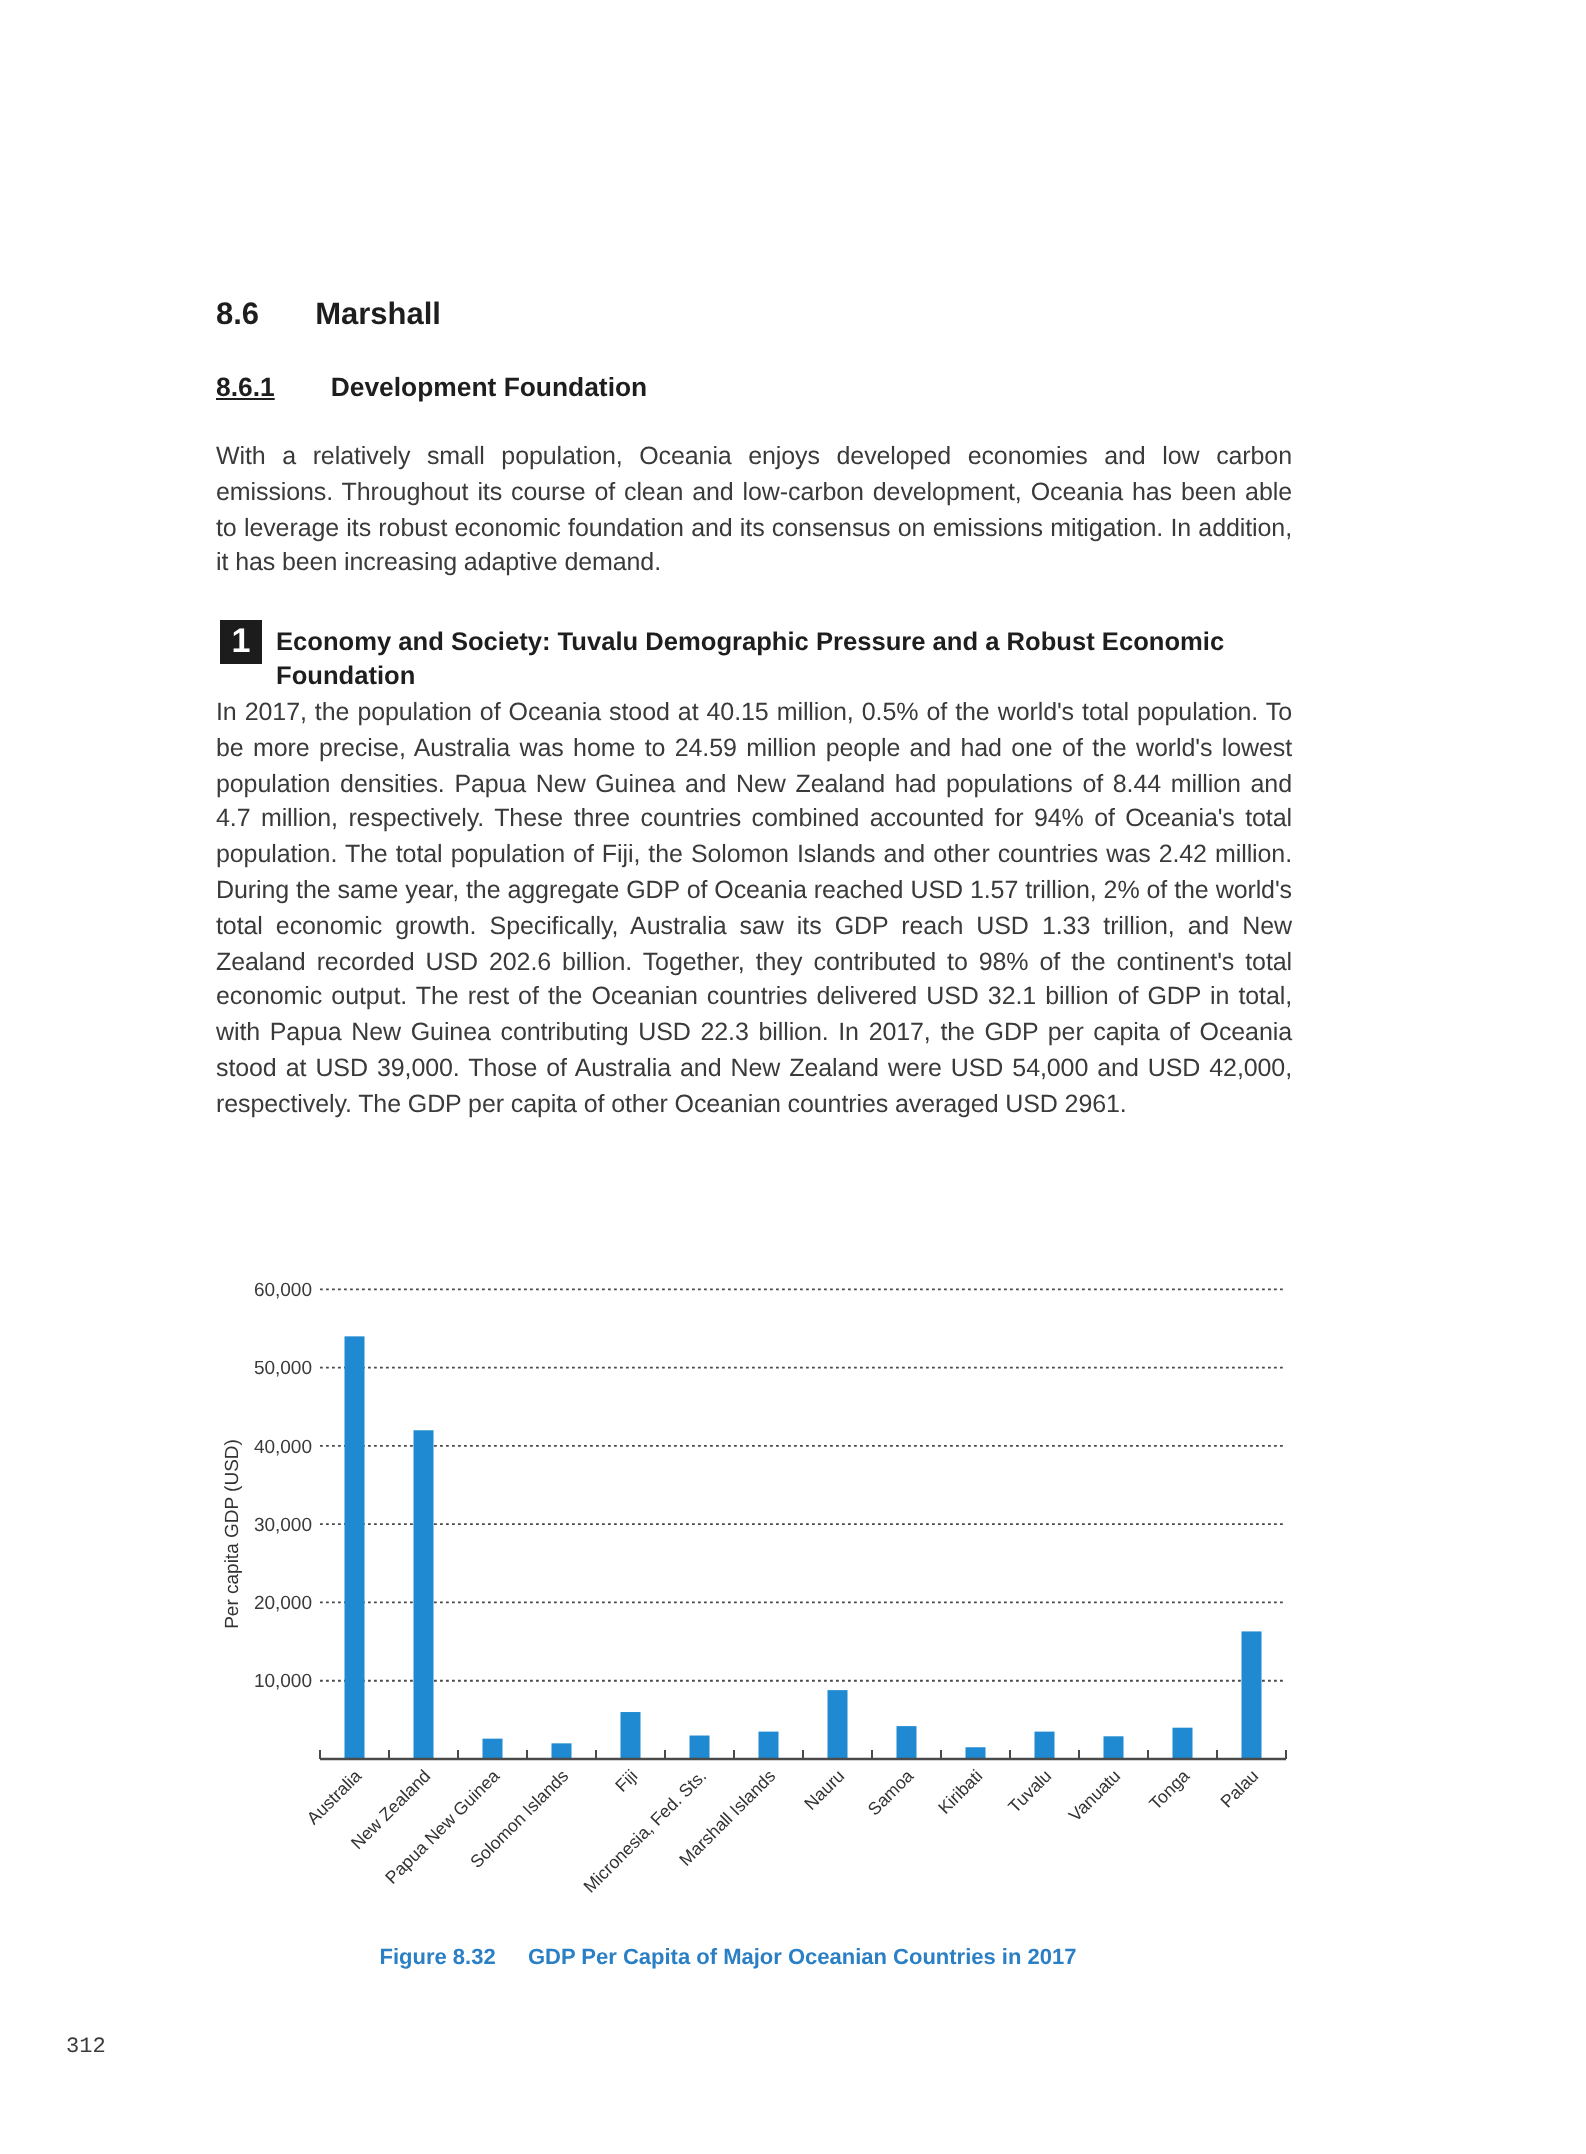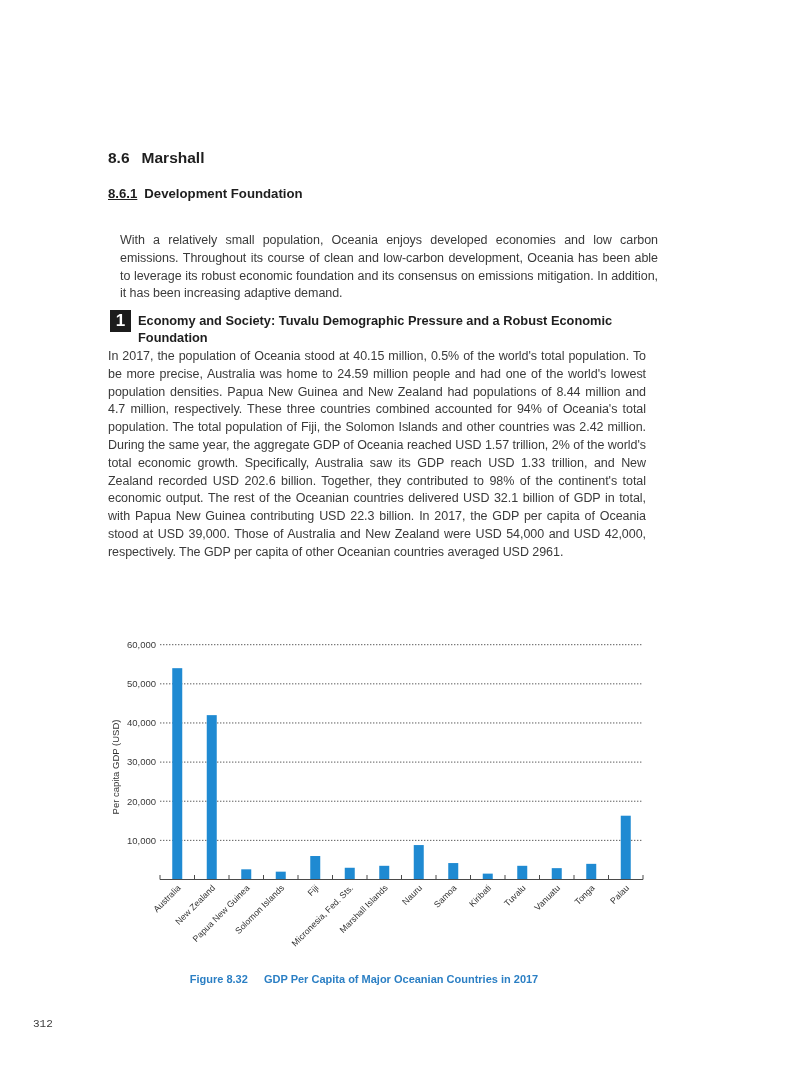--- a/index.html
+++ b/index.html
@@ -1,22 +1,22 @@
 <!DOCTYPE html>
 <html><head>
   <meta charset="utf-8">
   <style>
     html, body { margin: 0; padding: 0; background: #ffffff; }
     body { width: 793px; height: 1077px; position: relative; overflow: hidden;
            font-family: "Liberation Sans", sans-serif; color: #2e2e2e; }
     .abs { position: absolute; }
     .h-section { left: 108px; top: 149px; font-size: 15.5px; font-weight: bold; color: #1e1e1e; white-space: nowrap; }
-    .h-section .num { margin-right: 12px; }
+    .h-section .num { margin-right: 28px; }
     .h-sub { left: 108px; top: 186px; font-size: 13.2px; font-weight: bold; color: #1e1e1e; white-space: nowrap; }
-    .h-sub .num { margin-right: 7px; text-decoration: underline; }
+    .h-sub .num { margin-right: 28px; text-decoration: underline; }
     .para { left: 108px; width: 538px; font-size: 12.5px; line-height: 17.8px; text-align: justify;
             color: #3a3a3a; letter-spacing: -0.05px; }
     #para1 { top: 220px; }
     #para2 { top: 348px; }
     .subhead { left: 110px; top: 310px; width: 536px; }
     .badge { position: absolute; left: 0; top: 0; width: 21px; height: 22px; background: #1c1c1c; color: #ffffff;
              font-weight: bold; font-size: 17px; line-height: 22px; text-align: center; }
     .subhead-title { position: absolute; left: 28px; top: 3px; width: 508px; font-size: 12.8px; font-weight: bold;
                      line-height: 16.5px; color: #1e1e1e; }
     #chart { position: absolute; left: 100px; top: 630px; width: 560px; height: 335px; overflow: visible; }
@@ -29,21 +29,21 @@
 <body>
 
 <div class="abs h-section">
   <span class="num">8.6</span><span>Marshall</span>
 </div>
 
 <div class="abs h-sub">
   <span class="num">8.6.1</span><span>Development Foundation</span>
 </div>
 
-<p class="abs para" id="para1" style="margin:12px">With a relatively small population, Oceania enjoys developed economies and low carbon emissions. Throughout its course of clean and low-carbon development, Oceania has been able to leverage its robust economic foundation and its consensus on emissions mitigation. In addition, it has been increasing adaptive demand.</p>
+<p class="abs para" id="para1" style="margin:0">With a relatively small population, Oceania enjoys developed economies and low carbon emissions. Throughout its course of clean and low-carbon development, Oceania has been able to leverage its robust economic foundation and its consensus on emissions mitigation. In addition, it has been increasing adaptive demand.</p>
 
 <div class="abs subhead">
   <div class="badge">1</div>
   <div class="subhead-title">Economy and Society: Tuvalu Demographic Pressure and a Robust Economic Foundation</div>
 </div>
 
 <p class="abs para" id="para2" style="margin:0">In 2017, the population of Oceania stood at 40.15 million, 0.5% of the world's total population. To be more precise, Australia was home to 24.59 million people and had one of the world's lowest population densities. Papua New Guinea and New Zealand had populations of 8.44 million and 4.7 million, respectively. These three countries combined accounted for 94% of Oceania's total population. The total population of Fiji, the Solomon Islands and other countries was 2.42 million. During the same year, the aggregate GDP of Oceania reached USD 1.57 trillion, 2% of the world's total economic growth. Specifically, Australia saw its GDP reach USD 1.33 trillion, and New Zealand recorded USD 202.6 billion. Together, they contributed to 98% of the continent's total economic output. The rest of the Oceanian countries delivered USD 32.1 billion of GDP in total, with Papua New Guinea contributing USD 22.3 billion. In 2017, the GDP per capita of Oceania stood at USD 39,000. Those of Australia and New Zealand were USD 54,000 and USD 42,000, respectively. The GDP per capita of other Oceanian countries averaged USD 2961.</p>
 
 <svg id="chart" viewBox="0 0 560 335" xmlns="http://www.w3.org/2000/svg">
   <g id="grid-layer">

